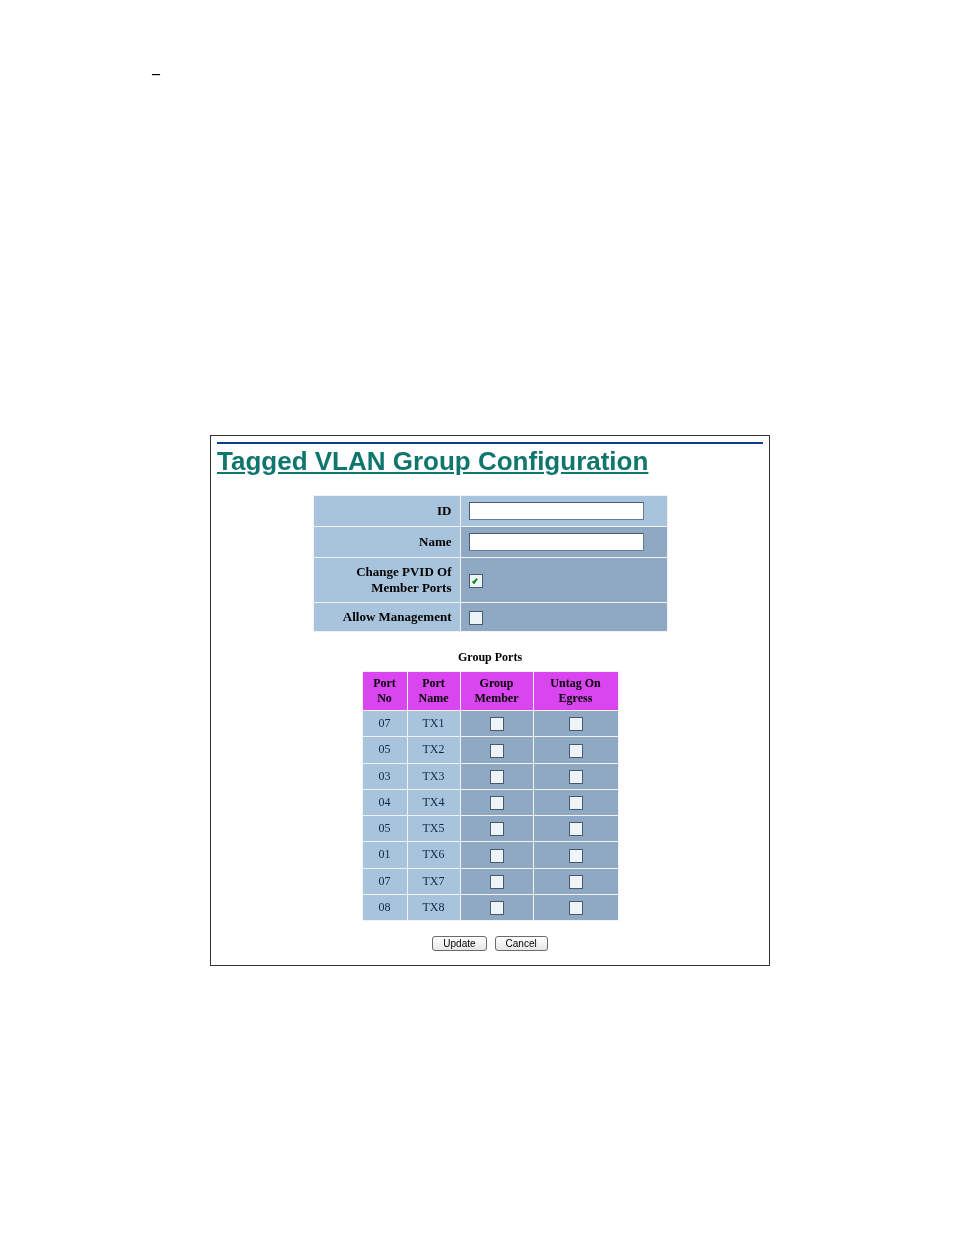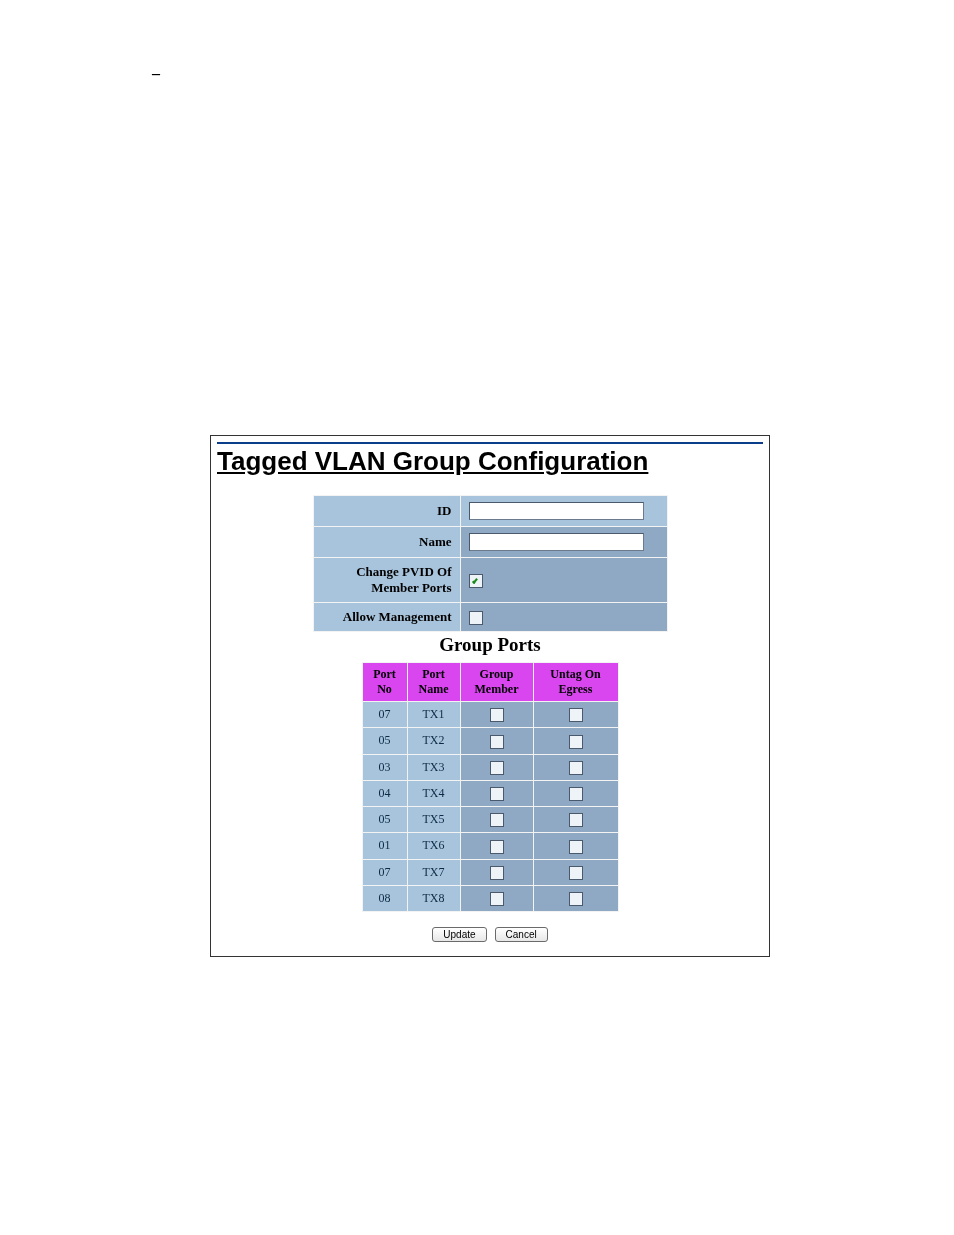--- a/index.html
+++ b/index.html
@@ -27,30 +27,30 @@
     background: #ffffff;
     padding: 4px 6px 14px 6px;
     box-sizing: border-box;
   }
   .title-rule {
     border-top: 2px solid #0a3d8a;
     width: 100%;
     margin: 2px 0 0 0;
   }
   .page-title {
-    color: #000000;
+    color: #0f766e;
     font-size: 26px;
     font-weight: bold;
     text-decoration: underline;
     font-family: Arial, sans-serif;
     margin: 2px 0 18px 0;
   }
   
   .cfg {
-    margin: 0 auto 2px auto;
+    margin: 0 auto 18px auto;
     border-collapse: separate;
     border-spacing: 1px;
     background: #f3f3f3;
   }
   .cfg td {
     padding: 6px 8px;
     font-size: 13px;
   }
   .cfg .lbl {
     background: #a8c4dc;
@@ -107,21 +107,21 @@
     width: 6px;
     height: 2px;
     background: #178a17;
     transform: rotate(-50deg);
     transform-origin: left bottom;
   }
   
   .gp-caption {
     text-align: center;
     font-weight: bold;
-    font-size: 19px;
+    font-size: 12px;
     margin: 0 0 6px 0;
   }
   .ports {
     margin: 0 auto 12px auto;
     border-collapse: separate;
     border-spacing: 1px;
     background: #f3f3f3;
   }
   .ports th {
     background: #d946ef;

